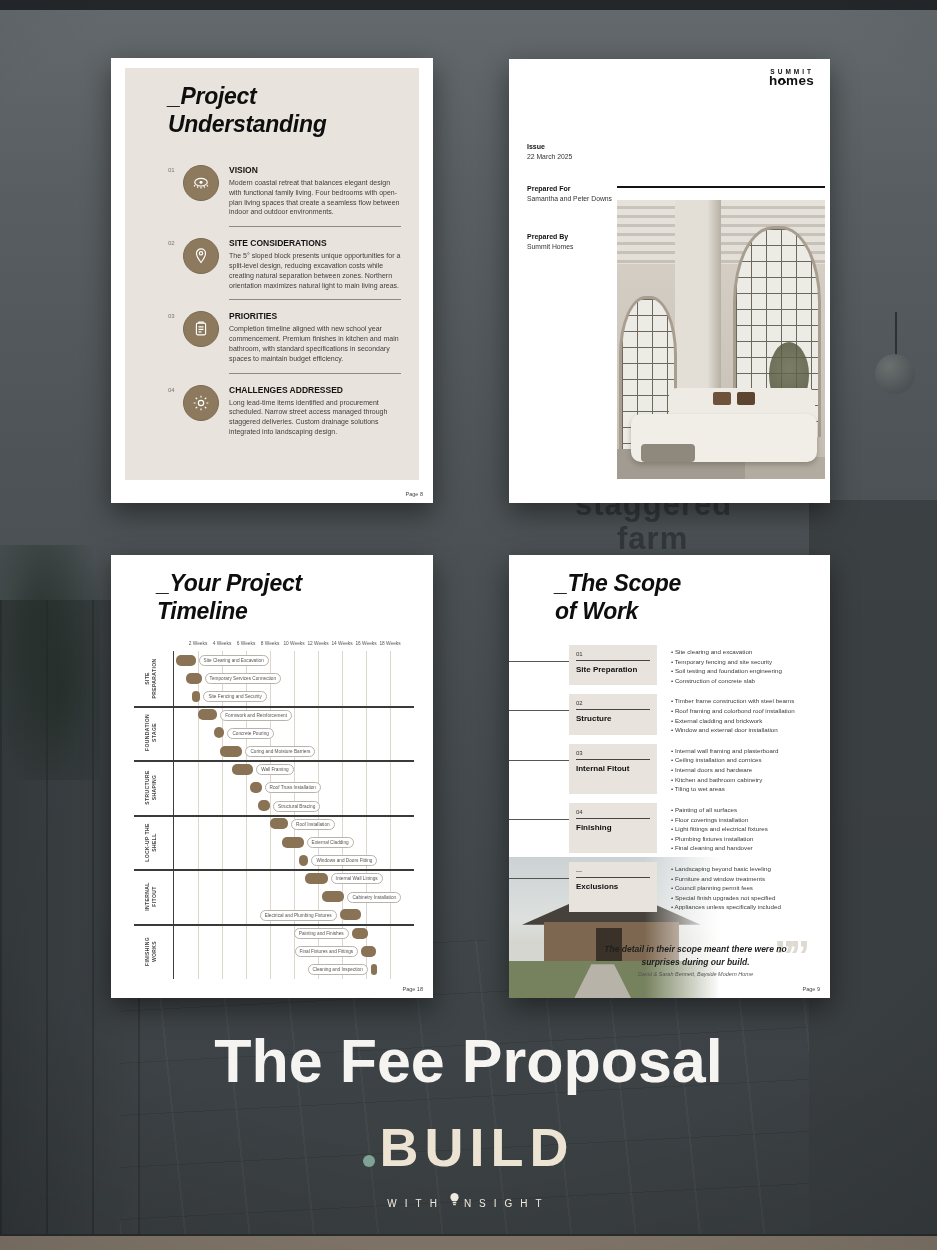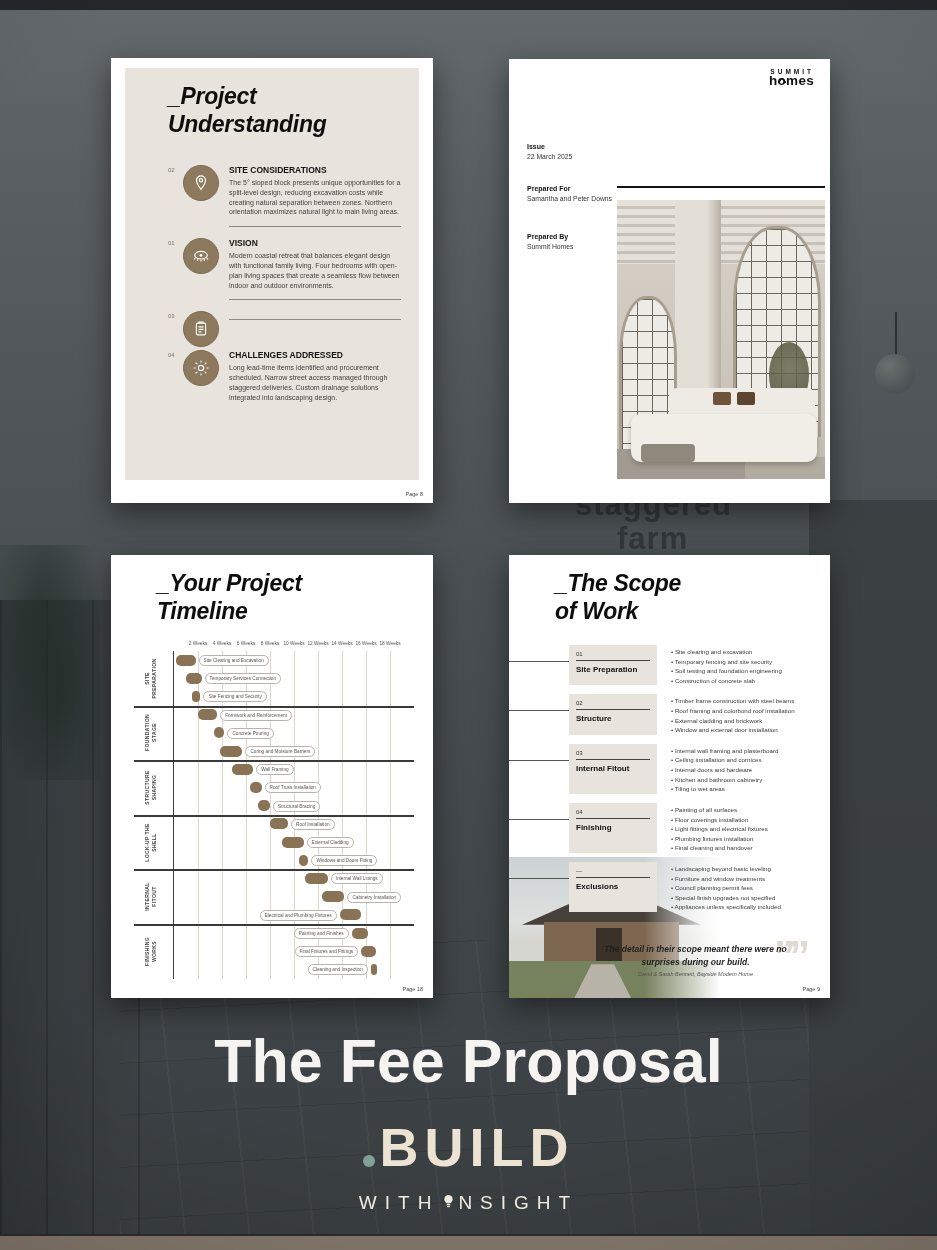--- a/index.html
+++ b/index.html
@@ -115,21 +115,21 @@
   .q1{font-size:8.5px;font-weight:bold;font-style:italic;color:#1f1f1f;line-height:1.5;}
   .q-att{font-size:5.5px;font-style:italic;color:#555;margin-top:2px;}
   #q-marks{position:absolute;right:26px;top:380px;font-size:42px;font-weight:bold;color:#dedad2;z-index:2;line-height:1;letter-spacing:-6px;}
   
   #poster-title{position:absolute;left:0;right:0;top:1026px;text-align:center;z-index:3;
     font-size:61px;font-weight:bold;color:#f5f4f1;letter-spacing:0;}
   #brand{position:absolute;left:0;right:0;top:1120px;display:flex;justify-content:center;align-items:flex-end;gap:5px;z-index:3;text-align:center;}
   .b-dot{width:12px;height:12px;border-radius:50%;background:#7fa294;margin-bottom:7px;flex:none;}
   .b-word{font-size:54px;line-height:1;font-weight:bold;color:#ece3d2;letter-spacing:6px;}
   #tagline{position:absolute;left:0;right:0;top:1192px;display:flex;justify-content:center;align-items:flex-end;gap:4px;z-index:3;
-    font-size:19px;color:#efeade;letter-spacing:8px;}
+    font-size:10px;color:#efeade;letter-spacing:8px;}
 </style>
 </head>
 <body>
 <div id="canvas">
 
 <div id="bg-base" class="bg-layer"></div>
 <div id="bg-top-strip" class="bg-layer"></div>
 <div id="bg-left-cab" class="bg-layer"></div>
 <div id="bg-right-cab" class="bg-layer"></div>
 <div id="bg-floor" class="bg-layer"></div>
@@ -144,62 +144,66 @@
 </div>
 
 <div class="page" id="page-understanding">
   <div id="u-panel">
     <div id="u-title" class="doc-title">
       <div>_Project</div>
       <div>Understanding</div>
     </div>
     <div id="und-sections">
           <div class="u-sec">
-            <div class="u-num">02</div>
-            <div class="u-iconwrap">
-              <div class="u-icon">
-                <svg viewBox="0 0 24 24" width="20" height="20" fill="none" stroke="#fff" stroke-width="1.4">
-                  <path d="M12 3.5c-3 0-5.4 2.4-5.4 5.3 0 4 5.4 11 5.4 11s5.4-7 5.4-11c0-2.9-2.4-5.3-5.4-5.3z"></path>
-                  <circle cx="12" cy="8.8" r="2"></circle>
-                </svg>
-              </div>
-            </div>
-            <div>
-              <div class="u-h">SITE CONSIDERATIONS</div>
-              <div class="u-p">The 5° sloped block presents unique opportunities for a split-level design, reducing excavation costs while creating natural separation between zones. Northern orientation maximizes natural light to main living areas.</div>
-            </div>
-            <div class="u-div"></div>
-          </div>
-          <div class="u-sec">
             <div class="u-num">01</div>
             <div class="u-iconwrap">
               <div class="u-icon">
                 <svg viewBox="0 0 24 24" width="20" height="20" fill="none" stroke="#fff" stroke-width="1.4">
                   <ellipse cx="12" cy="11" rx="7.5" ry="4.6"></ellipse>
                   <circle cx="12" cy="11" r="1.8" fill="#fff" stroke="none"></circle>
                   <path d="M5 14.5l-1.4 1.5M19 14.5l1.4 1.5M8.4 16l-.7 1.8M15.6 16l.7 1.8M12 16.6v2"></path>
                 </svg>
               </div>
             </div>
             <div>
               <div class="u-h">VISION</div>
               <div class="u-p">Modern coastal retreat that balances elegant design with functional family living. Four bedrooms with open-plan living spaces that create a seamless flow between indoor and outdoor environments.</div>
+            </div>
+            <div class="u-div"></div>
+          </div>
+          <div class="u-sec">
+            <div class="u-num">02</div>
+            <div class="u-iconwrap">
+              <div class="u-icon">
+                <svg viewBox="0 0 24 24" width="20" height="20" fill="none" stroke="#fff" stroke-width="1.4">
+                  <path d="M12 3.5c-3 0-5.4 2.4-5.4 5.3 0 4 5.4 11 5.4 11s5.4-7 5.4-11c0-2.9-2.4-5.3-5.4-5.3z"></path>
+                  <circle cx="12" cy="8.8" r="2"></circle>
+                </svg>
+              </div>
+            </div>
+            <div>
+              <div class="u-h">SITE CONSIDERATIONS</div>
+              <div class="u-p">The 5° sloped block presents unique opportunities for a split-level design, reducing excavation costs while creating natural separation between zones. Northern orientation maximizes natural light to main living areas.</div>
             </div>
             <div class="u-div"></div>
           </div>
           <div class="u-sec">
             <div class="u-num">03</div>
             <div class="u-iconwrap">
               <div class="u-icon">
                 <svg viewBox="0 0 24 24" width="20" height="20" fill="none" stroke="#fff" stroke-width="1.4">
                   <rect x="6.5" y="5" width="11" height="14" rx="1.5"></rect>
                   <path d="M9.5 5V3.8h5V5"></path>
                   <path d="M9 9.5h6M9 12.5h6M9 15.5h3.5"></path>
                 </svg>
               </div>
+            </div>
+            <div>
+              <div class="u-h">PRIORITIES</div>
+              <div class="u-p">Completion timeline aligned with new school year commencement. Premium finishes in kitchen and main bathroom, with standard specifications in secondary spaces to maintain budget efficiency.</div>
             </div>
             <div class="u-div"></div>
           </div>
           <div class="u-sec">
             <div class="u-num">04</div>
             <div class="u-iconwrap">
               <div class="u-icon">
                 <svg viewBox="0 0 24 24" width="20" height="20" fill="none" stroke="#fff" stroke-width="1.4">
                   <circle cx="12" cy="12" r="3.2"></circle>
                   <path d="M12 5.5V3.2M12 20.8v-2.3M18.5 12h2.3M3.2 12h2.3M16.6 7.4l1.7-1.7M5.7 18.3l1.7-1.7M16.6 16.6l1.7 1.7M5.7 5.7l1.7 1.7"></path>

